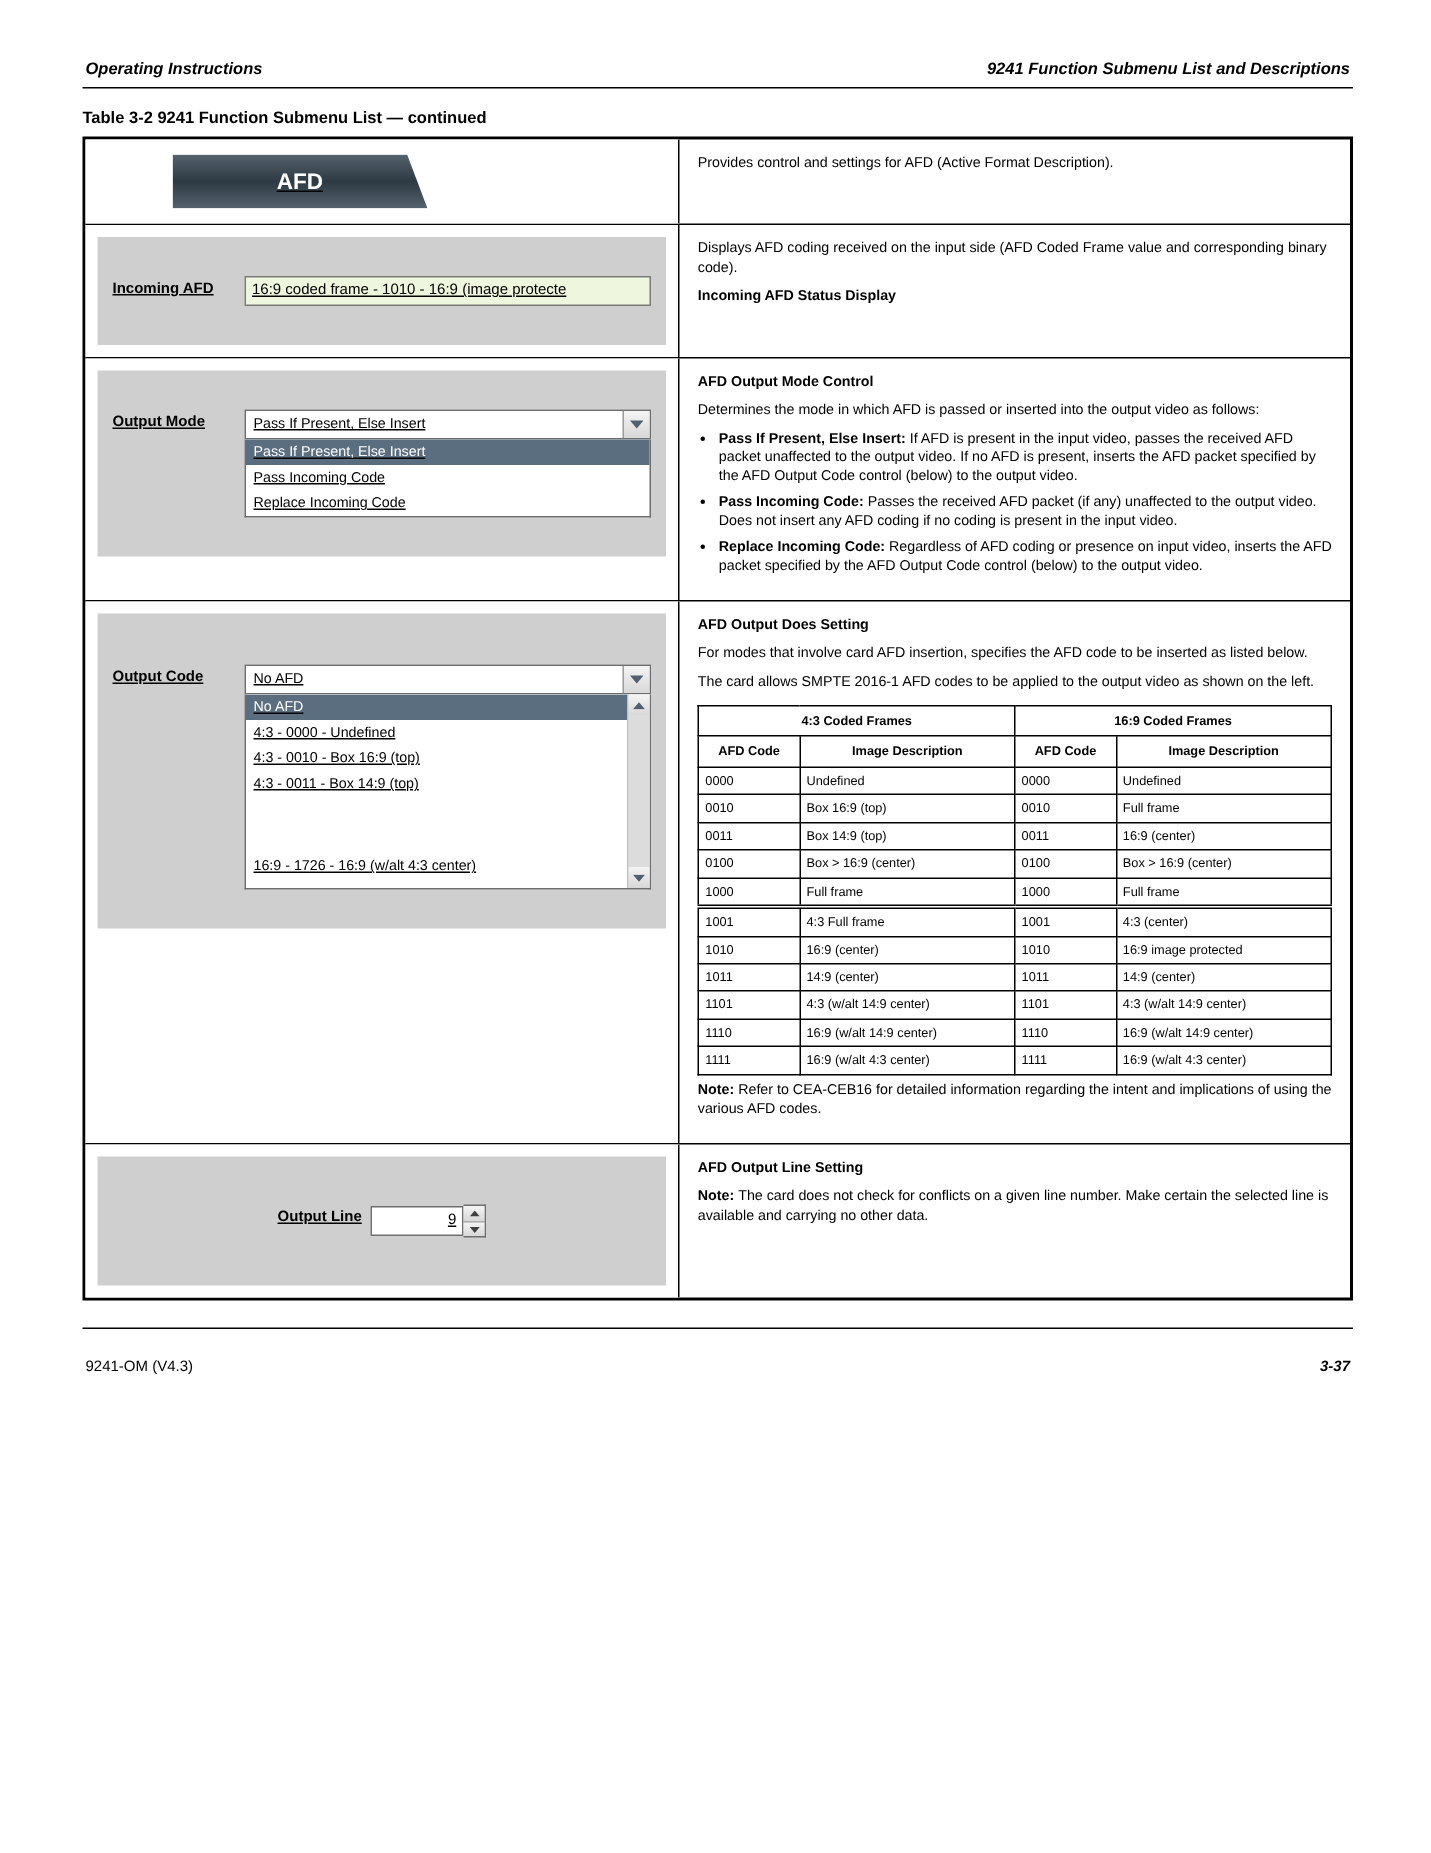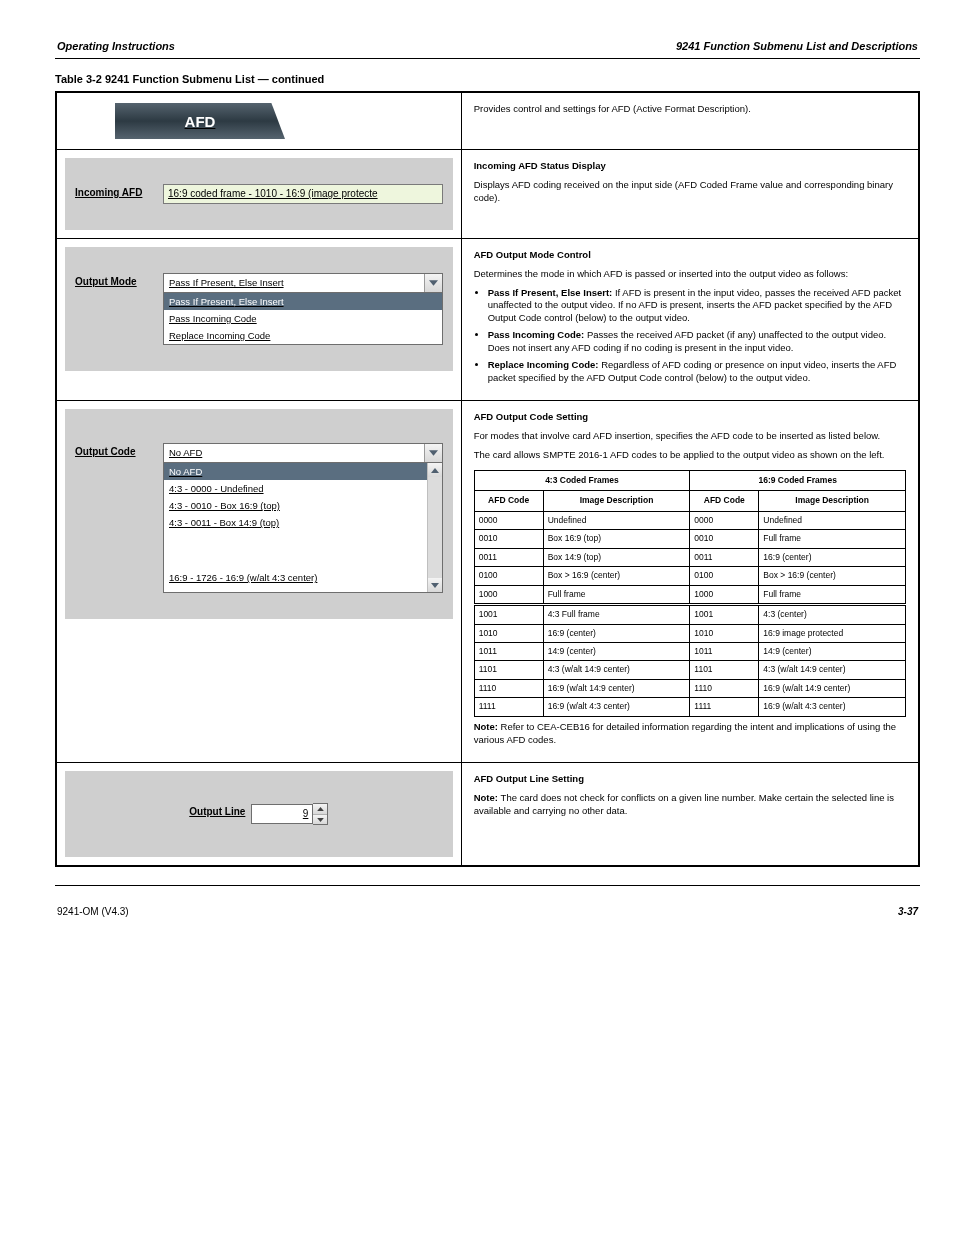--- a/index.html
+++ b/index.html
@@ -7,21 +7,21 @@
     margin: 0;
     padding: 0;
     font-family: Arial, Helvetica, sans-serif;
     font-size: 10px;
     color: #000;
     background: #fff;
     width: 954px;
   }
   .page {
     width: 954px;
-    padding: 40px 34px 30px 55px;
+    padding: 40px 52px 30px 55px;
   }
   .header-area {
     display: flex;
     justify-content: space-between;
     align-items: flex-start;
     padding: 0 2px 6px 2px;
   }
   .header-left { font-style: italic; font-size: 11px; font-weight: bold; }
   .header-right { font-style: italic; font-size: 11px; font-weight: bold; }
   hr.rule { border: none; border-top: 1px solid #000; margin: 0 0 14px 0; }
@@ -269,22 +269,22 @@
     <div class="outer-row">
       <div class="left-cell">
         <div class="ui-panel">
           <div class="ui-row">
             <div class="caption">Incoming AFD</div>
             <div class="ro-field">16:9 coded frame - 1010 - 16:9 (image protecte</div>
           </div>
         </div>
       </div>
       <div class="right-cell">
+        <p>Displays AFD coding received on the input side (AFD Coded Frame value and corresponding binary code).</p>
         <p><strong>Incoming AFD Status Display</strong></p>
-        <p>Displays AFD coding received on the input side (AFD Coded Frame value and corresponding binary code).</p>
       </div>
     </div>
 
     <div class="outer-row">
       <div class="left-cell">
         <div class="ui-panel">
           <div class="ui-row">
             <div class="caption">Output Mode</div>
             <div class="dropdown">
               <div class="dd-head">
@@ -350,21 +350,21 @@
                         <path d="M0 0 L5 6 L10 0 Z" fill="#506070"></path>
                       </svg>
                     </div>
                 </div>
               </div>
             </div>
           </div>
         </div>
       </div>
       <div class="right-cell">
-        <p><strong>AFD Output Code Setting</strong></p>
+        <p><strong>AFD Output Does Setting</strong></p>
         <p>For modes that involve card AFD insertion, specifies the AFD code to be inserted as listed below.</p>
         <p>The card allows SMPTE 2016-1 AFD codes to be applied to the output video as shown on the left.</p>
 
         <table class="smpte-table">
           <colgroup>
               <col class="c1">
               <col class="c2">
               <col class="c3">
               <col class="c4">
             </colgroup>

